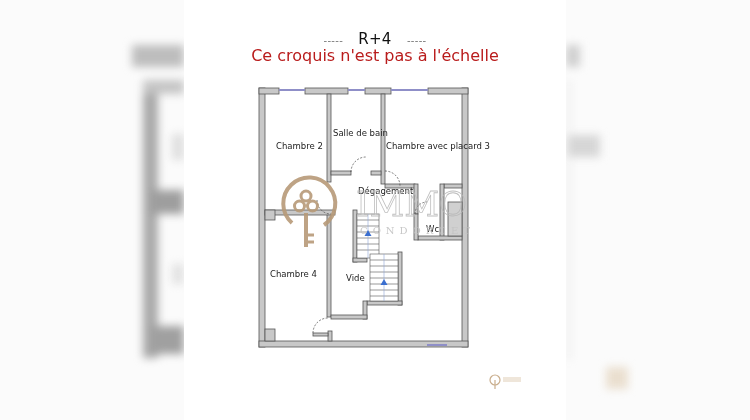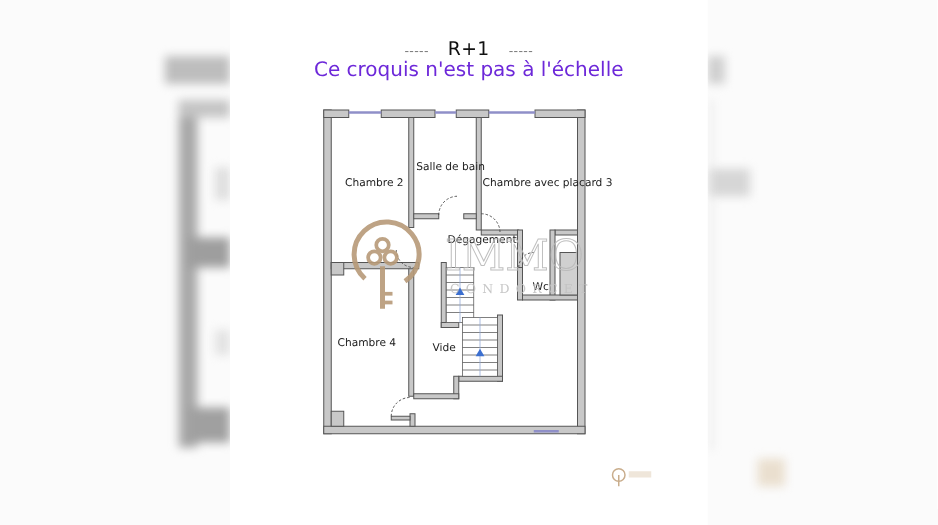--- a/index.html
+++ b/index.html
@@ -3,21 +3,21 @@
 <meta charset="utf-8">
 <style>
   html, body { margin:0; padding:0; }
   body { width:750px; height:420px; background:#ffffff; position:relative; overflow:hidden; font-family:"DejaVu Sans", sans-serif; }
   .blur-bg { position:absolute; top:0; height:420px; background:#fbfbfb; overflow:hidden; }
   .blur-bg.left { left:0; width:184px; }
   .blur-bg.right { left:566px; width:184px; }
   .blur-bg svg { filter: blur(4px); position:absolute; top:0; }
   .panel { position:absolute; left:184px; top:0; width:382px; height:420px; background:#fff; }
   .title-top { position:absolute; left:0; width:382px; top:30px; text-align:center; font-size:15px; color:#111; letter-spacing:0.3px; }
-  .title-sub { position:absolute; left:0; width:382px; top:46px; text-align:center; font-size:16px; color:#6d28d9; }
+  .title-sub { position:absolute; left:0; width:382px; top:46px; text-align:center; font-size:16px; color:#b91c1c; }
   .plan { position:absolute; left:0; top:0; }
   .room-label { font-family:"DejaVu Sans", sans-serif; font-size:8.5px; fill:#222; }
   .wm-text { font-family:"DejaVu Serif", serif; fill:none; stroke:#b9b9b9; stroke-width:0.8; }
   .wm-sub { font-family:"DejaVu Serif", serif; fill:#c2c2c2; font-size:10px; letter-spacing:5px; }
   .mini-logo { position:absolute; left:488px; top:372px; }
 </style>
 </head>
 <body>
 
 <div class="blur-bg left">
@@ -36,21 +36,21 @@
     <rect x="0" y="45" width="14" height="22" fill="#cfcfcf"></rect>
     <rect x="0" y="135" width="34" height="22" fill="#d6d6d6"></rect>
     <rect x="2" y="80" width="2" height="280" fill="#e3e3e3"></rect>
     <rect x="40" y="367" width="22" height="22" fill="#eadfcf"></rect>
   </svg>
 </div>
 
 <div class="panel">
   <div class="title-top">
     <span style="color:#777;font-size:10px;">-----</span>
-    &nbsp;&nbsp;<span>R+1</span>&nbsp;&nbsp;
+    &nbsp;&nbsp;<span>R+4</span>&nbsp;&nbsp;
     <span style="color:#777;font-size:10px;">-----</span>
   </div>
   <div class="title-sub">Ce croquis n'est pas à l'échelle</div>
 
   <svg class="plan" width="382" height="420" viewBox="184 0 382 420">
     <g fill="#c8c8c8" stroke="#555" stroke-width="0.8">
 
       <rect x="259" y="88" width="6" height="259"></rect>
       <rect x="462" y="88" width="6" height="259"></rect>
       <rect x="259" y="341" width="209" height="6"></rect>

